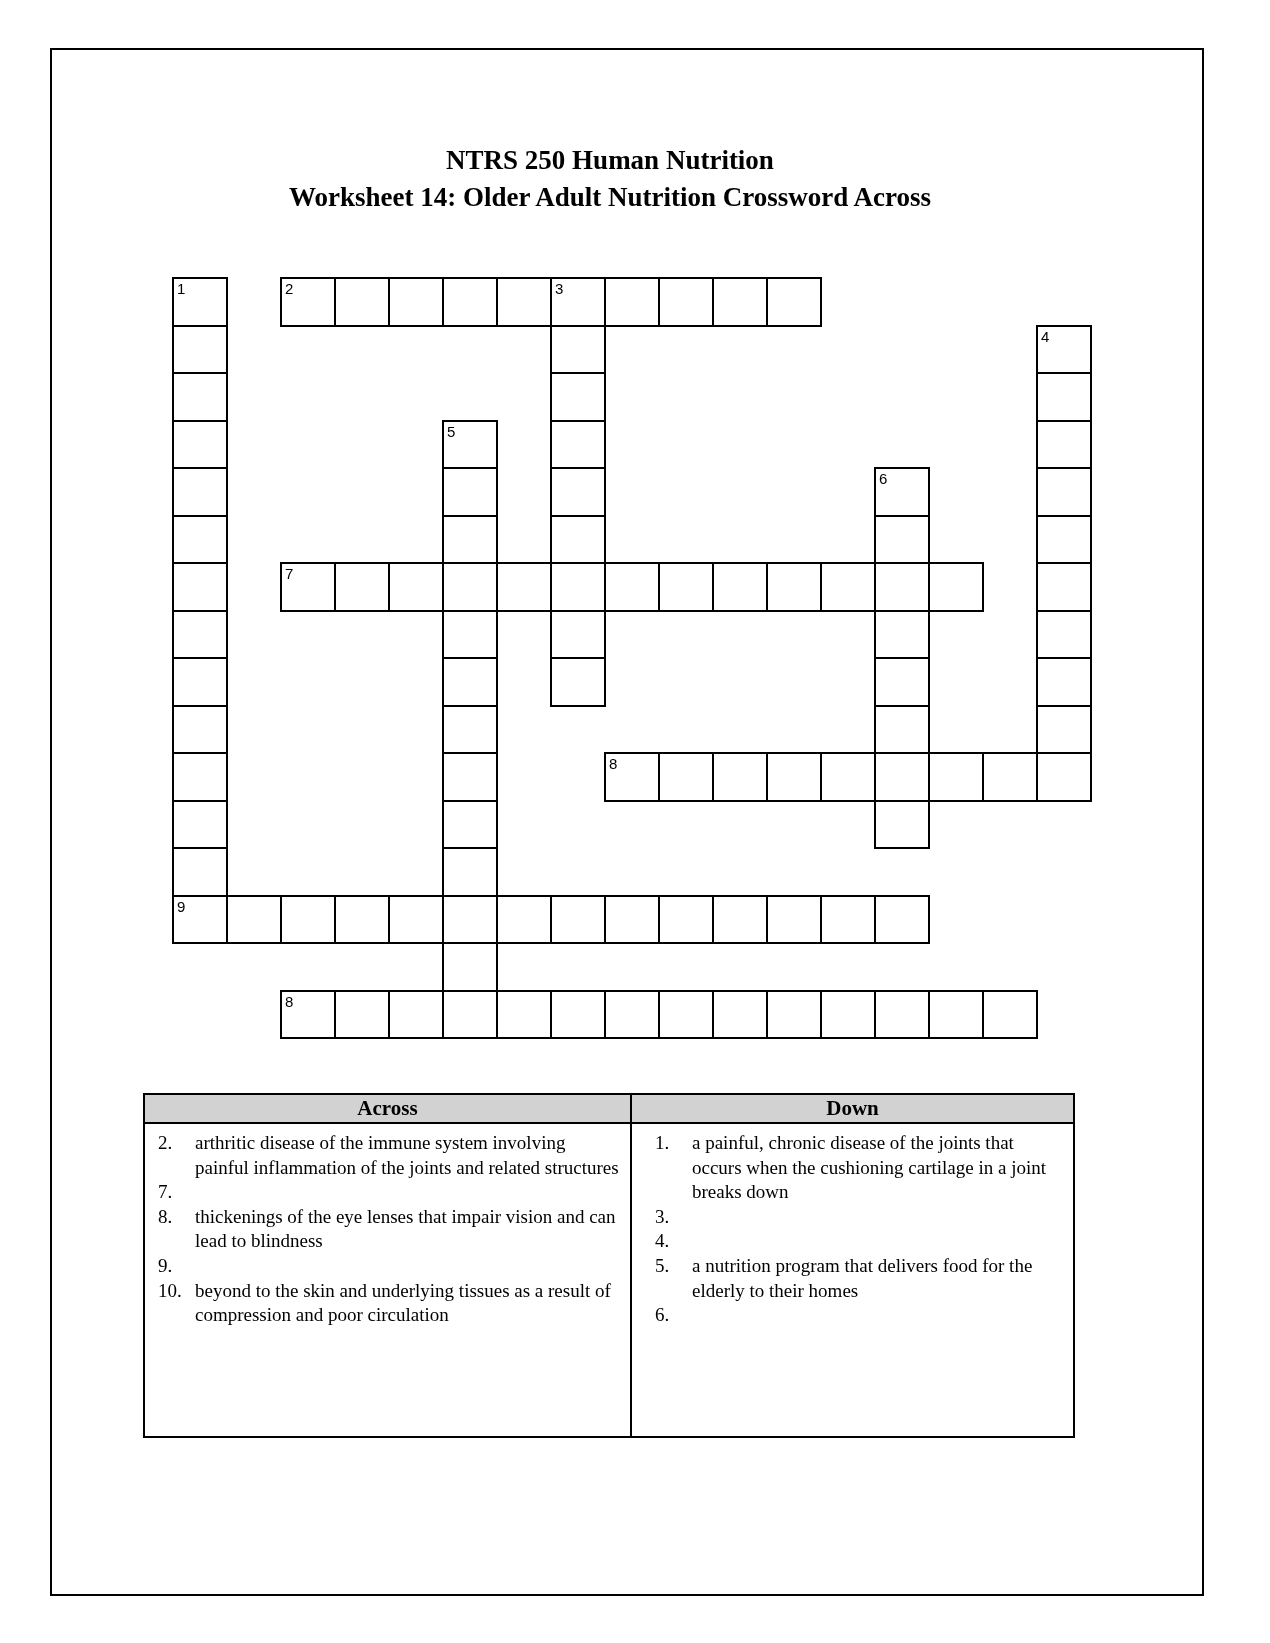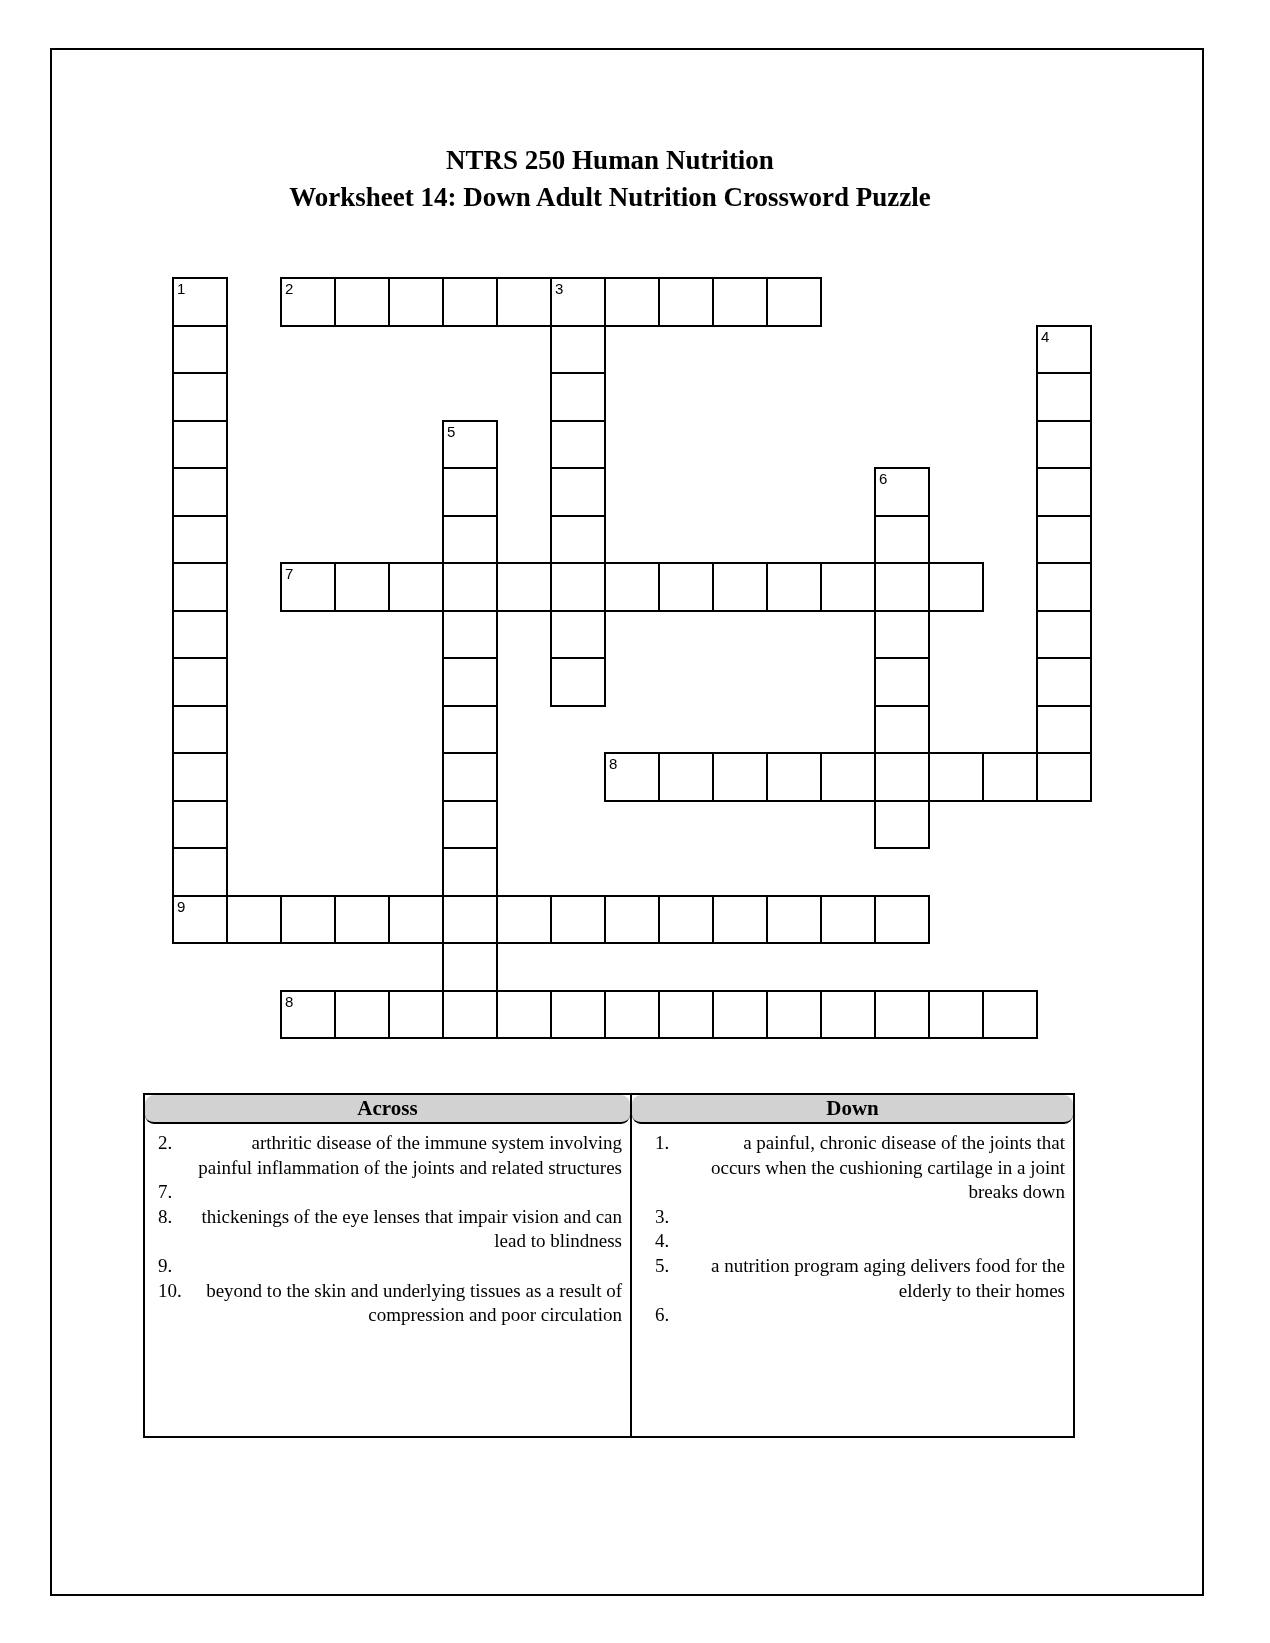--- a/index.html
+++ b/index.html
@@ -57,41 +57,40 @@
   .clues-header {
     background: #d2d2d2;
     border-bottom: 2px solid #000;
     height: 29px;
     box-sizing: border-box;
     text-align: center;
     font-weight: bold;
     font-size: 21px;
     line-height: 27px;
     font-family: "Liberation Serif", serif;
-    border-radius: 9px;
   }
   .clues-body { padding-top: 7px; }
   .clue {
     display: flex;
     font-size: 19px;
     line-height: 24.6px;
   }
   .clues-col.across .clue { padding-left: 13px; }
   .clues-col.down .clue { padding-left: 23px; }
   .clue-num { width: 37px; flex: none; }
-  .clue-text { flex: 1; padding-right: 8px; text-align: right; }
+  .clue-text { flex: 1; padding-right: 8px; }
 </style>
 </head>
 <body>
 
 <div class="page-border"></div>
 
 <div class="title-block">
   <div>NTRS 250 Human Nutrition</div>
-  <div>Worksheet 14: Down Adult Nutrition Crossword Puzzle</div>
+  <div>Worksheet 14: Older Adult Nutrition Crossword Across</div>
 </div>
 
 <div id="crossword">
     <div class="cell" style="left: 172px; top: 277px; width: 56px; height: 49.5px; border-color: rgb(0, 0, 0);">
       <span class="cell-num">1</span>
     </div>
     <div class="cell" style="left: 172px; top: 324.5px; width: 56px; height: 49.5px; border-color: rgb(0, 0, 0);"></div>
     <div class="cell" style="left: 172px; top: 372px; width: 56px; height: 49.5px; border-color: rgb(0, 0, 0);"></div>
     <div class="cell" style="left: 172px; top: 419.5px; width: 56px; height: 49.5px; border-color: rgb(0, 0, 0);"></div>
     <div class="cell" style="left: 172px; top: 467px; width: 56px; height: 49.5px; border-color: rgb(0, 0, 0);"></div>
@@ -247,20 +246,20 @@
           <span class="clue-text">a painful, chronic disease of the joints that occurs when the cushioning cartilage in a joint breaks down</span>
         </div>
         <div class="clue">
           <span class="clue-num">3.</span>
         </div>
         <div class="clue">
           <span class="clue-num">4.</span>
         </div>
         <div class="clue">
           <span class="clue-num">5.</span>
-          <span class="clue-text">a nutrition program aging delivers food for the elderly to their homes</span>
+          <span class="clue-text">a nutrition program that delivers food for the elderly to their homes</span>
         </div>
         <div class="clue">
           <span class="clue-num">6.</span>
         </div>
       </div>
   </div>
 </div>
 
 </body></html>

